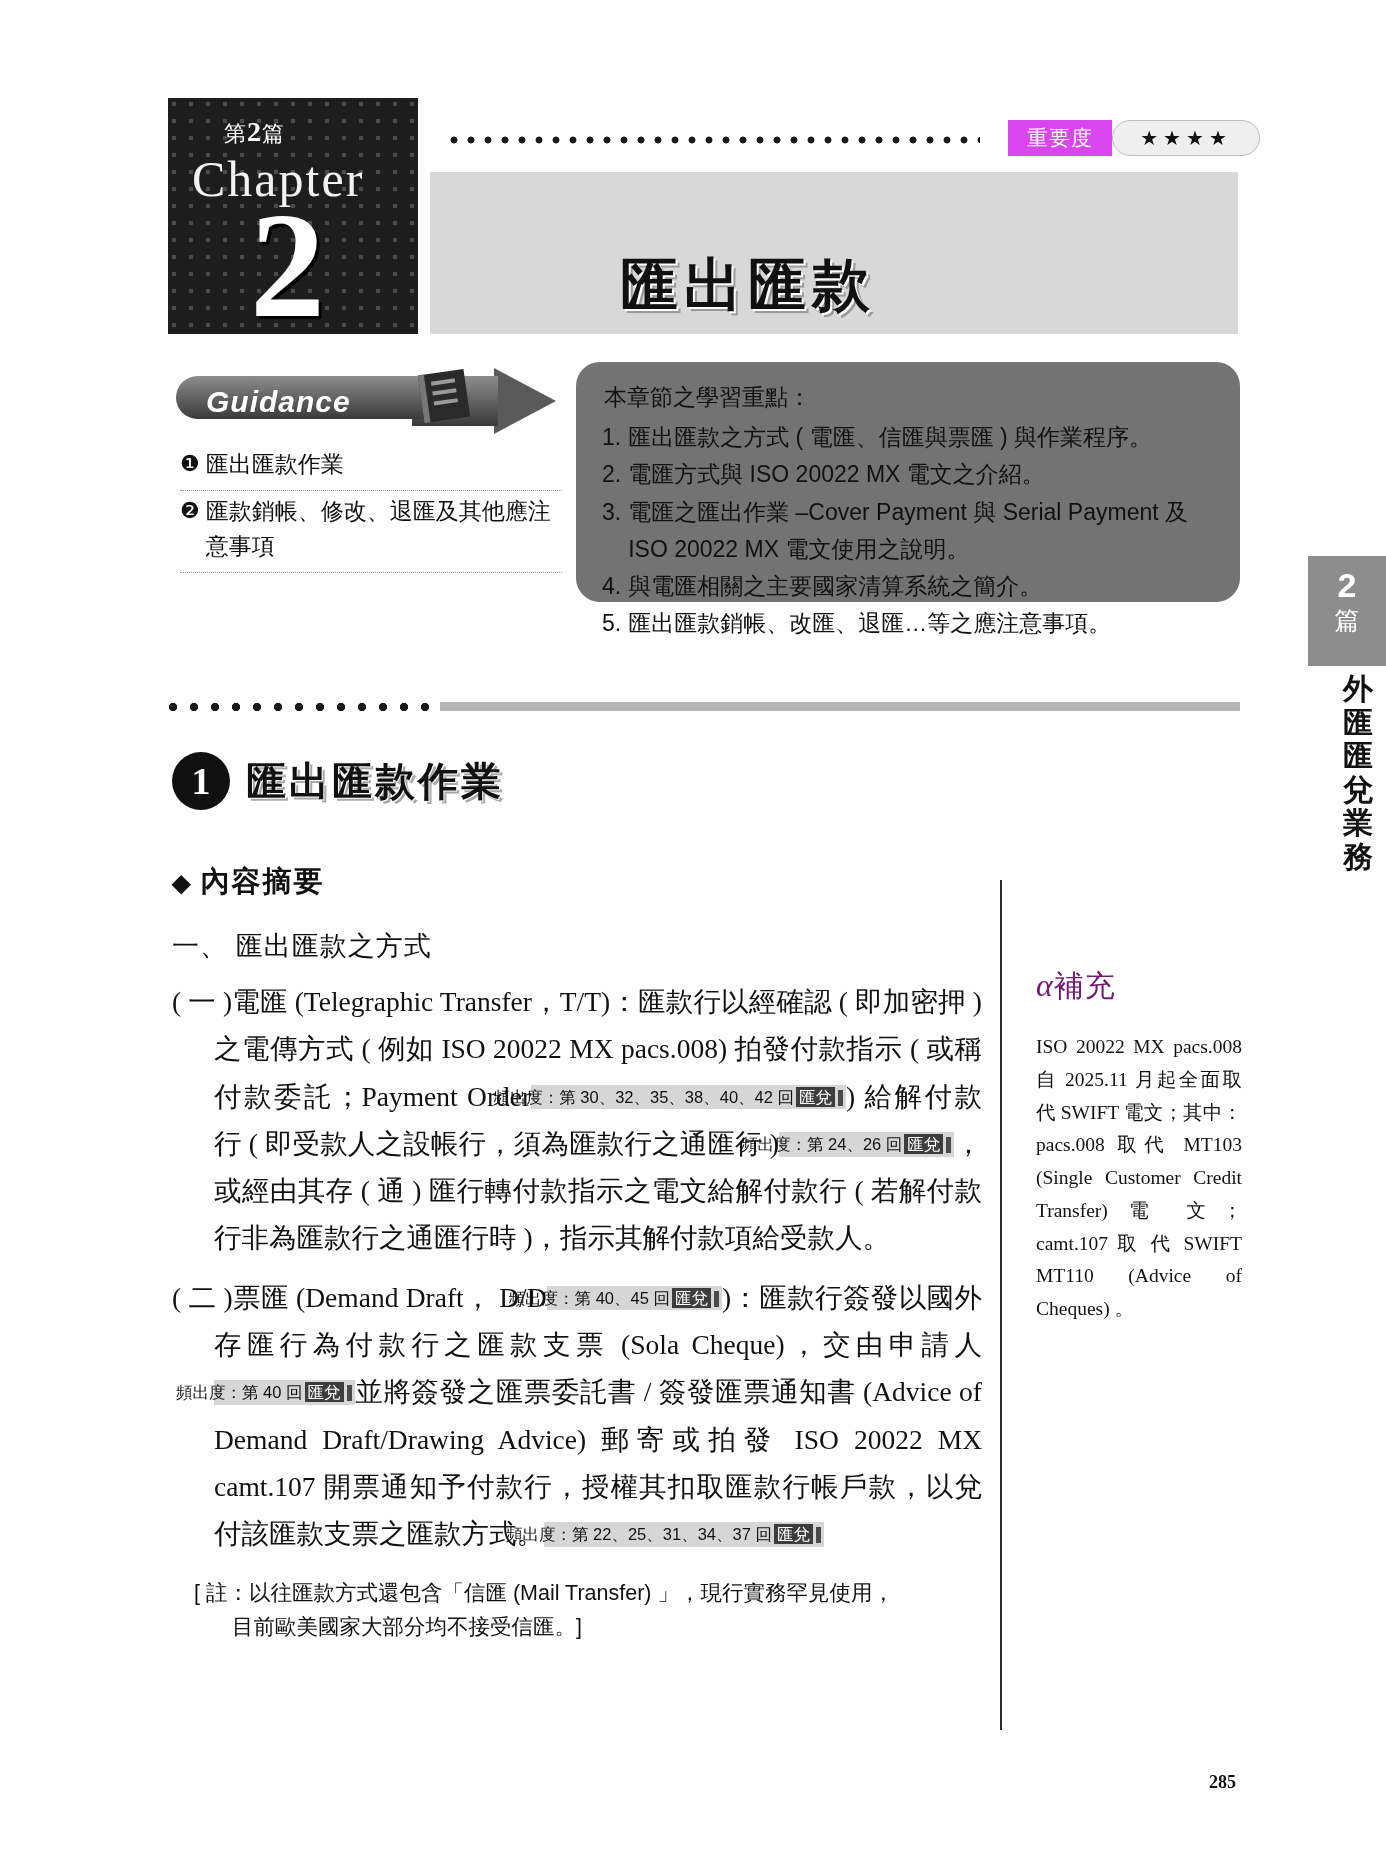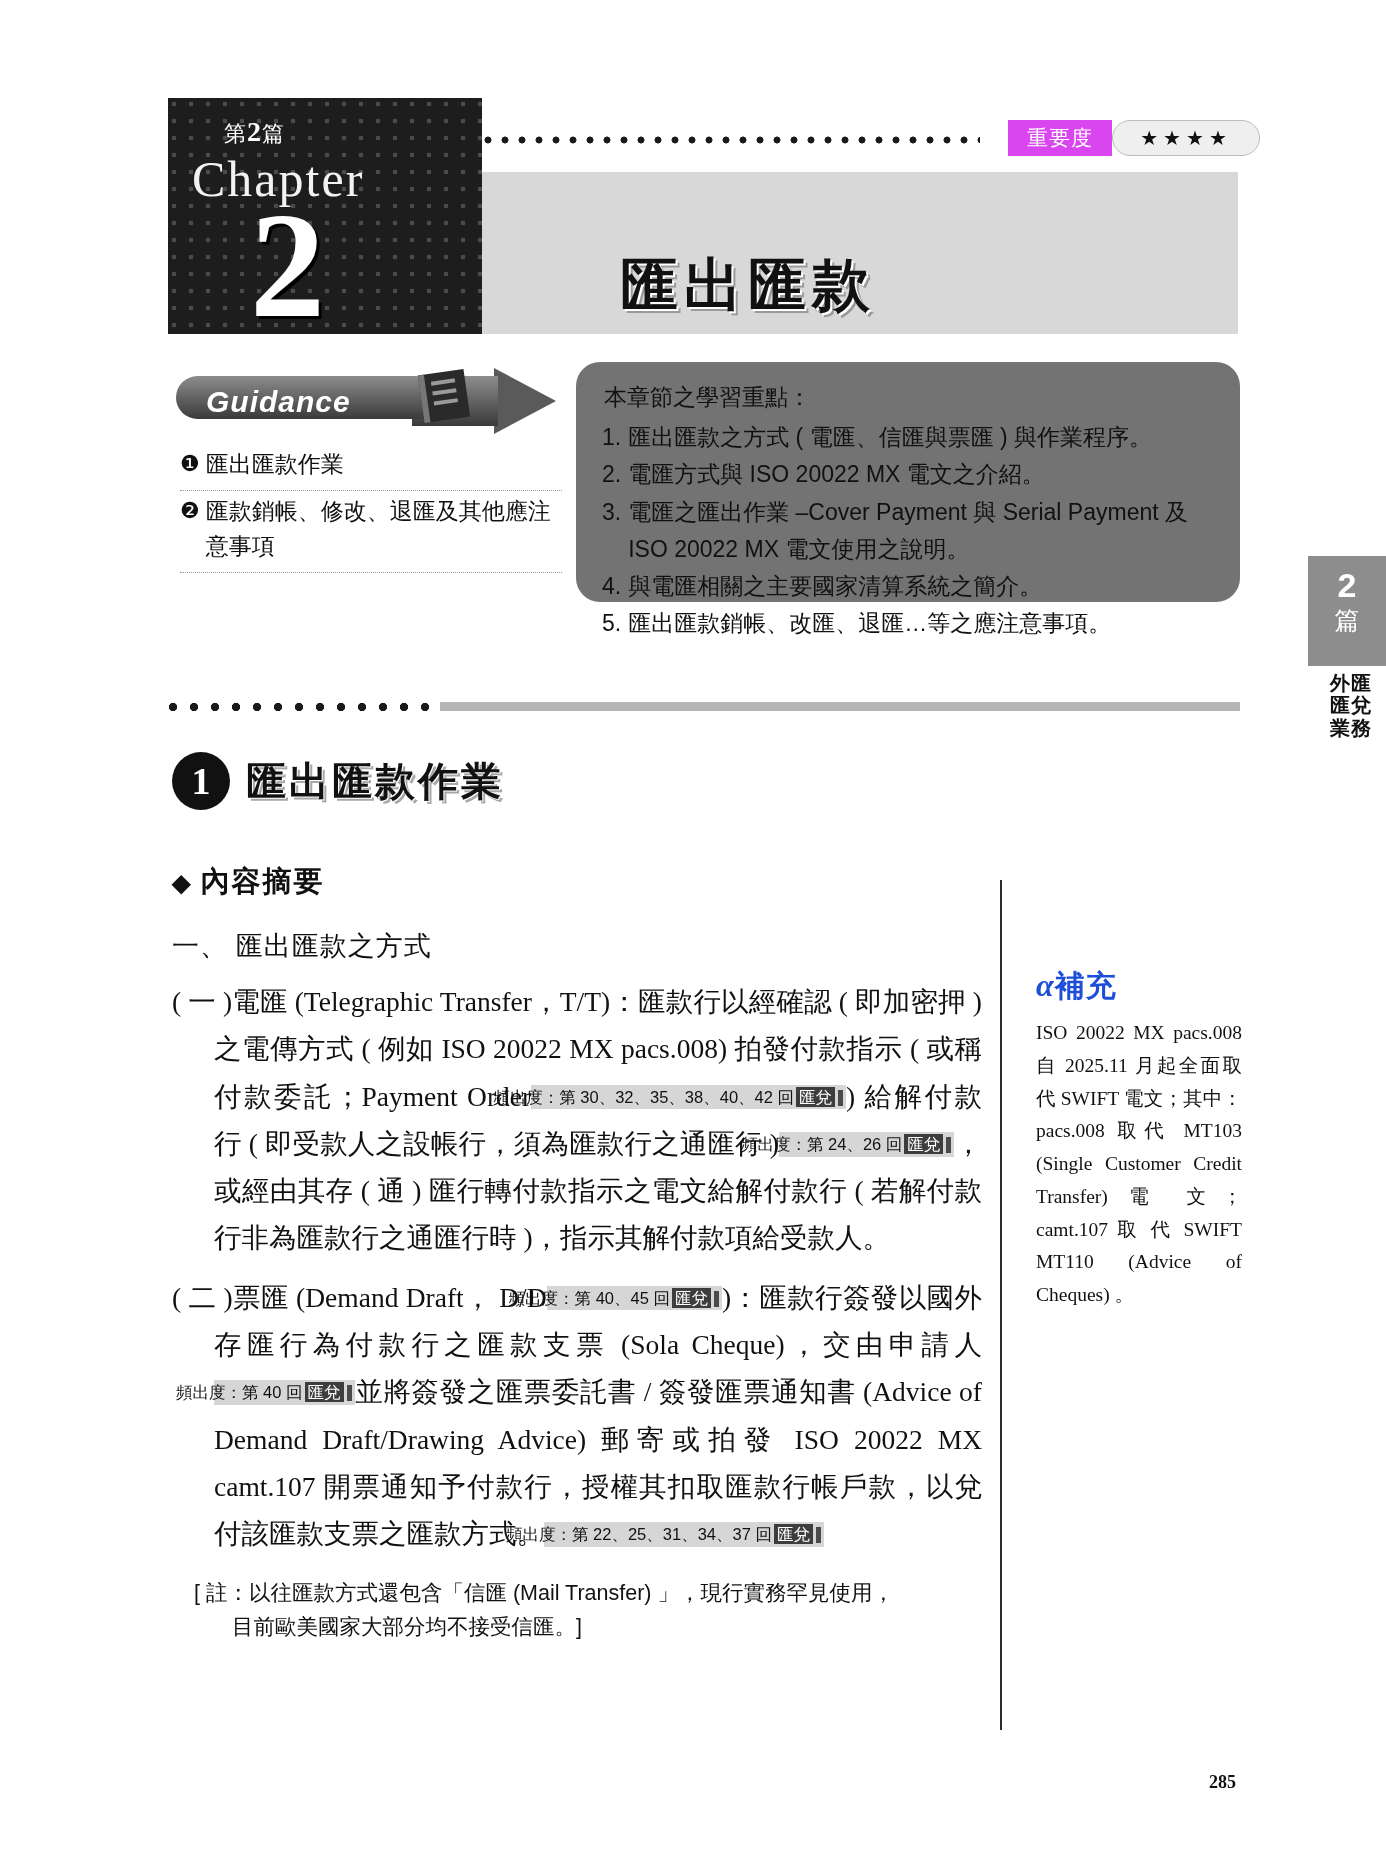--- a/index.html
+++ b/index.html
@@ -25,25 +25,26 @@
 
   
   .chapter-header {
     position: absolute;
     left: 168px; top: 98px;
     width: 1070px; height: 236px;
   }
   .chapter-badge {
     position: absolute;
     left: 0; top: 0;
-    width: 314px; height: 236px;
+    width: 232px; height: 236px;
     background:
       radial-gradient(circle at 6px 6px, #4a4a4a 2.2px, transparent 2.6px) 0 0/17px 17px,
       linear-gradient(#1d1d1d, #1d1d1d);
     color: #fff;
+    padding-left: 18px;
   }
   .chapter-pian {
     position: absolute;
     left: 56px; top: 18px;
     font-size: 22px;
     letter-spacing: 1px;
     white-space: nowrap;
   }
   .chapter-pian b { font-size: 28px; font-family: "Liberation Serif", serif; }
   .chapter-word {
@@ -231,24 +232,24 @@
   }
   .side-tab .p {
     font-size: 25px;
     margin-top: 6px;
     line-height: 1;
   }
   .side-tab-text {
     position: absolute;
     right: 12px; top: 672px;
     width: 44px;
-    font-size: 20px;
+    font-size: 30px;
     font-weight: bold;
     line-height: 1.12;
-    text-align: left;
+    text-align: right;
     color: #111;
     letter-spacing: 1px;
   }
 
   
   .section-rule {
     position: absolute;
     left: 168px; top: 700px;
     width: 1072px; height: 14px;
   }
@@ -368,24 +369,24 @@
     width: 2px; height: 850px;
     background: #2b2b2b;
   }
   .side-note {
     position: absolute;
     left: 1036px; top: 966px;
     width: 206px;
   }
   .side-note-title {
     font-size: 30px;
-    font-weight: bold;
+    font-weight: normal;
     letter-spacing: 1px;
-    color: #1d4ed8;
-    margin-bottom: 10px;
+    color: #701a75;
+    margin-bottom: 24px;
   }
   .side-note-title .alpha {
     font-family: "Liberation Serif", serif;
     font-style: italic;
     font-size: 32px;
   }
   .side-note-body {
     font-family: "Liberation Serif", serif;
     font-size: 19.5px;
     line-height: 1.68;

